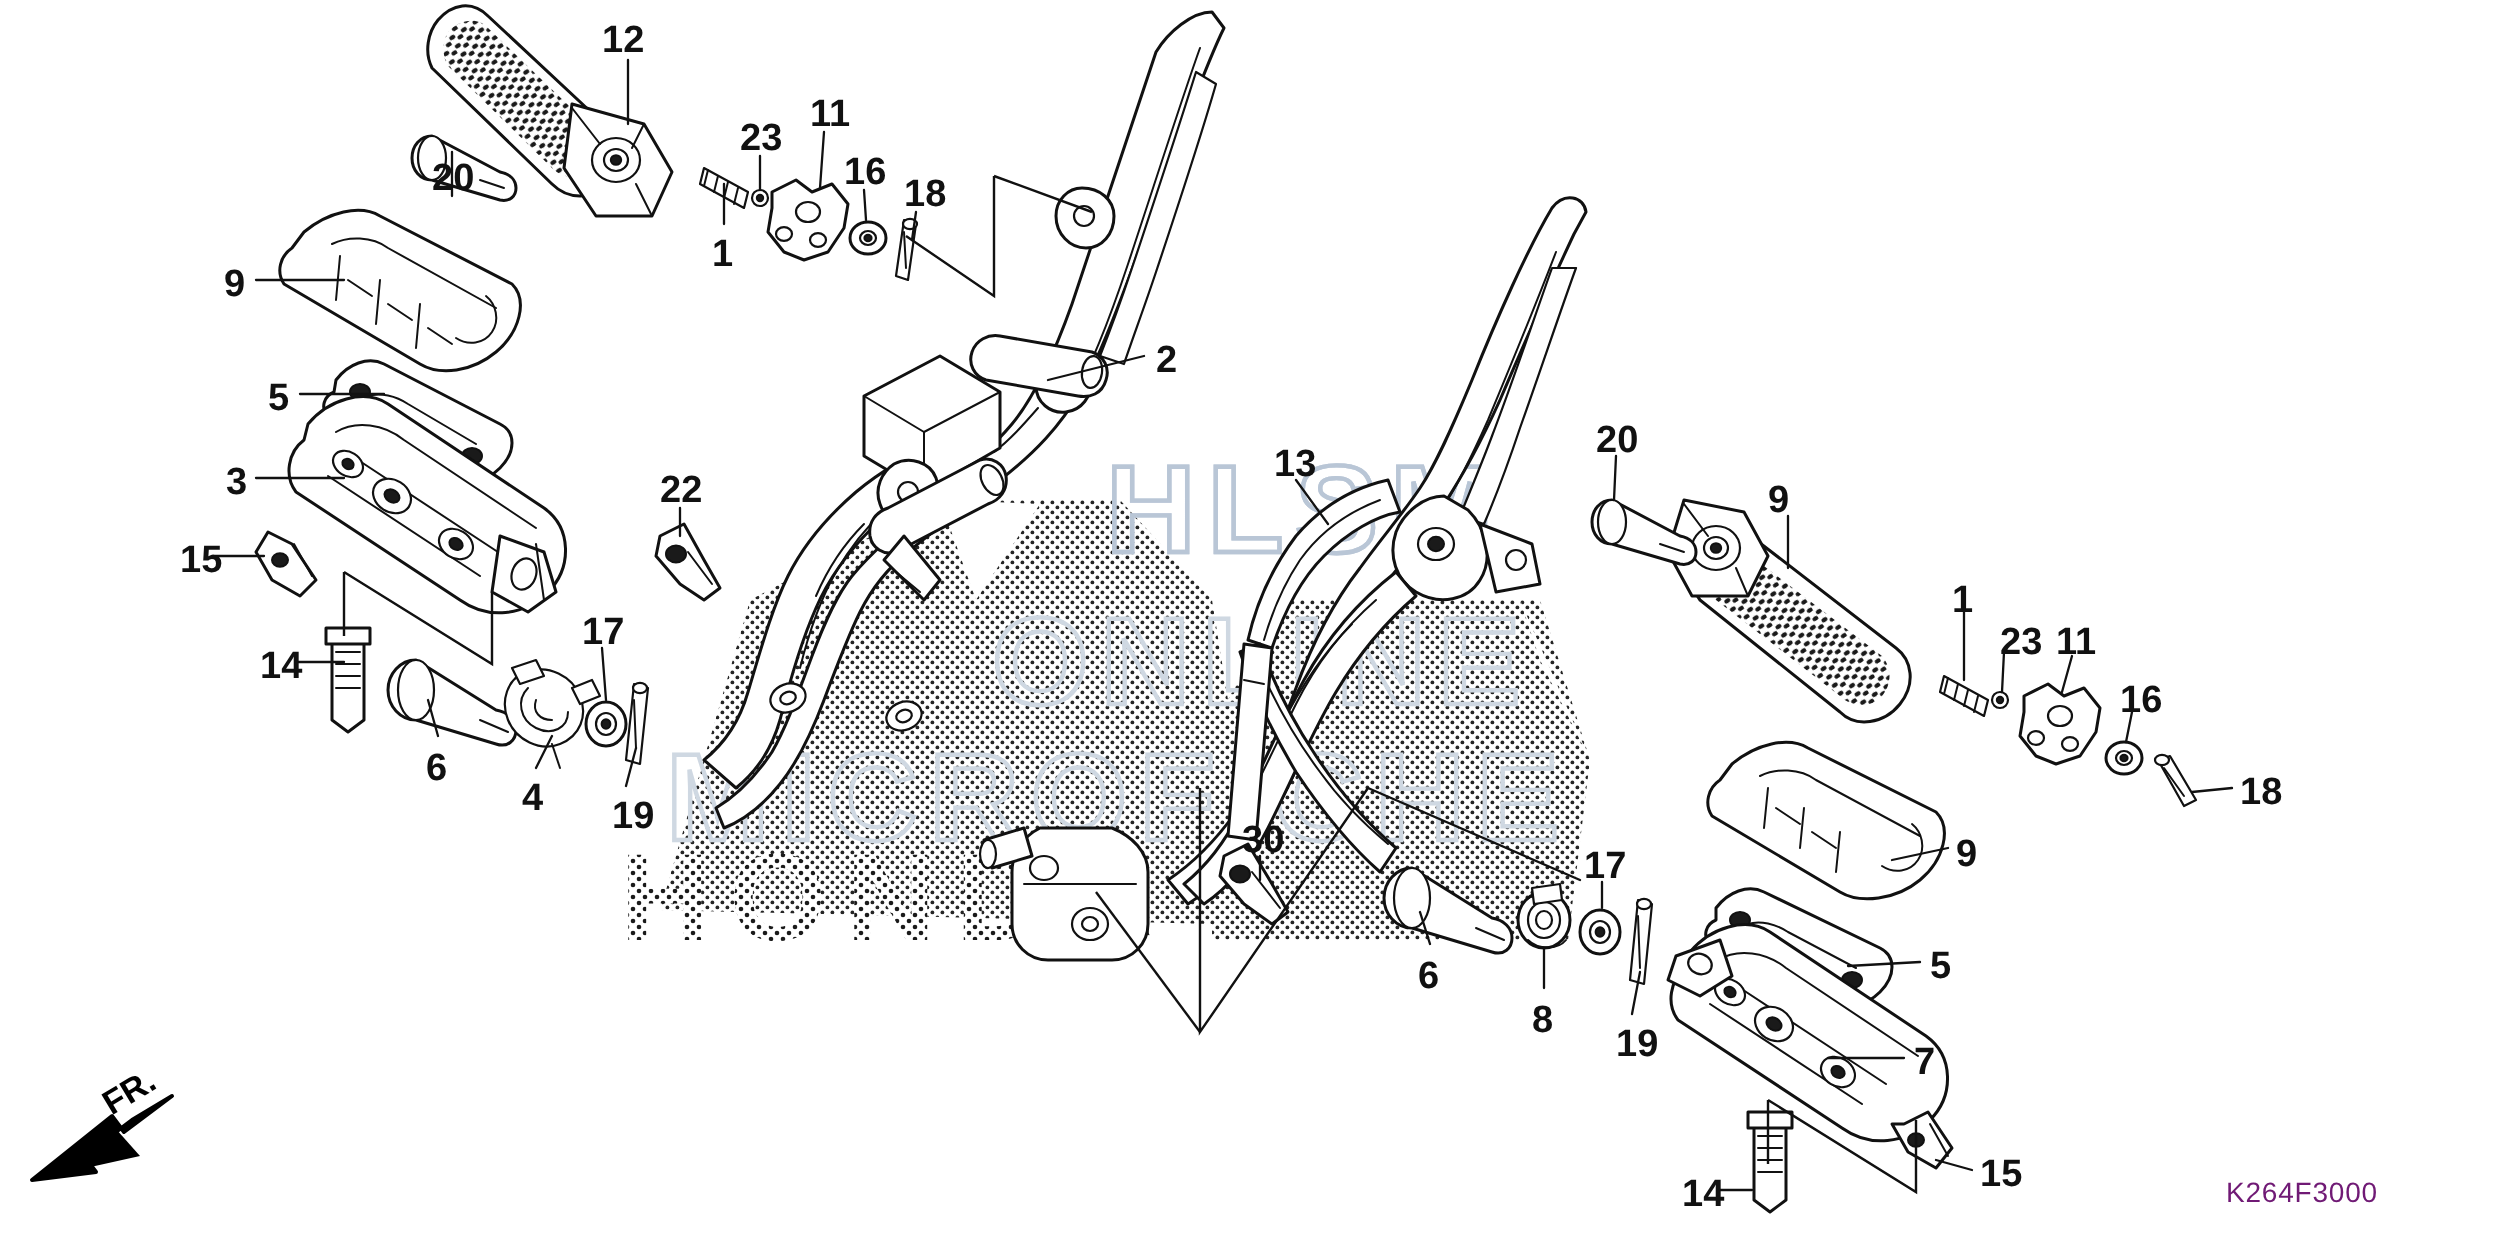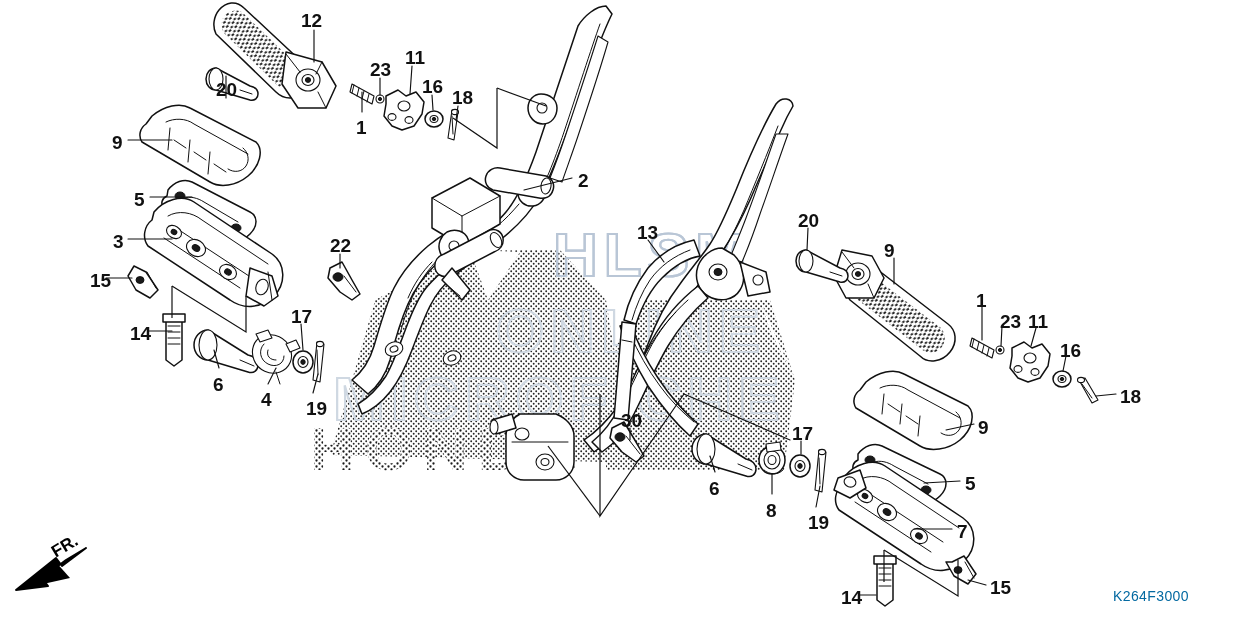--- a/index.html
+++ b/index.html
@@ -19,21 +19,21 @@
     line-height:1;
     white-space:nowrap;
     user-select:none;
   }
   #fiche-code{
     position:absolute;
     left:1113px;top:588px;
     font-family:"Liberation Sans", sans-serif;
     font-size:14px;
     letter-spacing:0.4px;
-    color:#0369a1;
+    color:#701a75;
     white-space:nowrap;
   }
   #front-label{
     position:absolute;
     left:48px;top:545px;
     font-family:"Liberation Sans", sans-serif;
     font-weight:700;
     font-size:17px;
     color:#000000;
     transform:rotate(-31deg);

